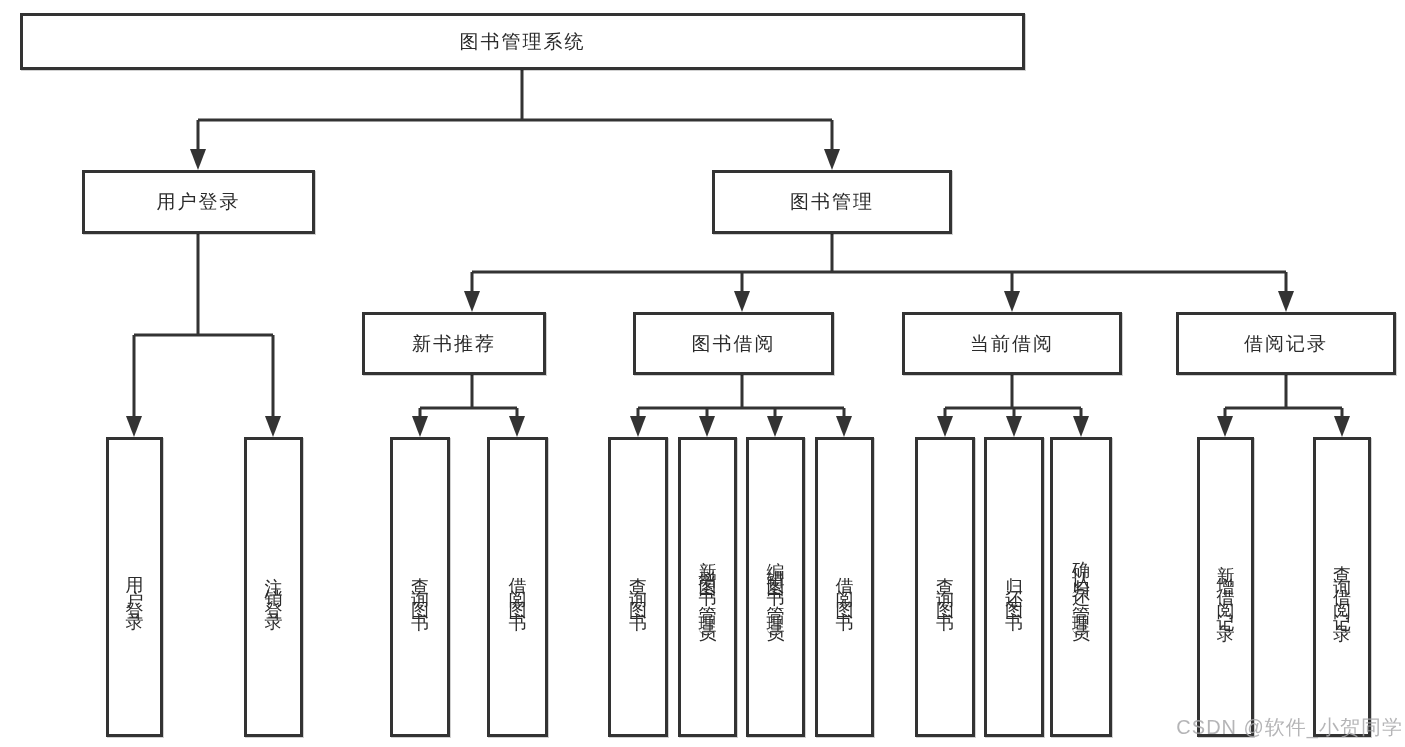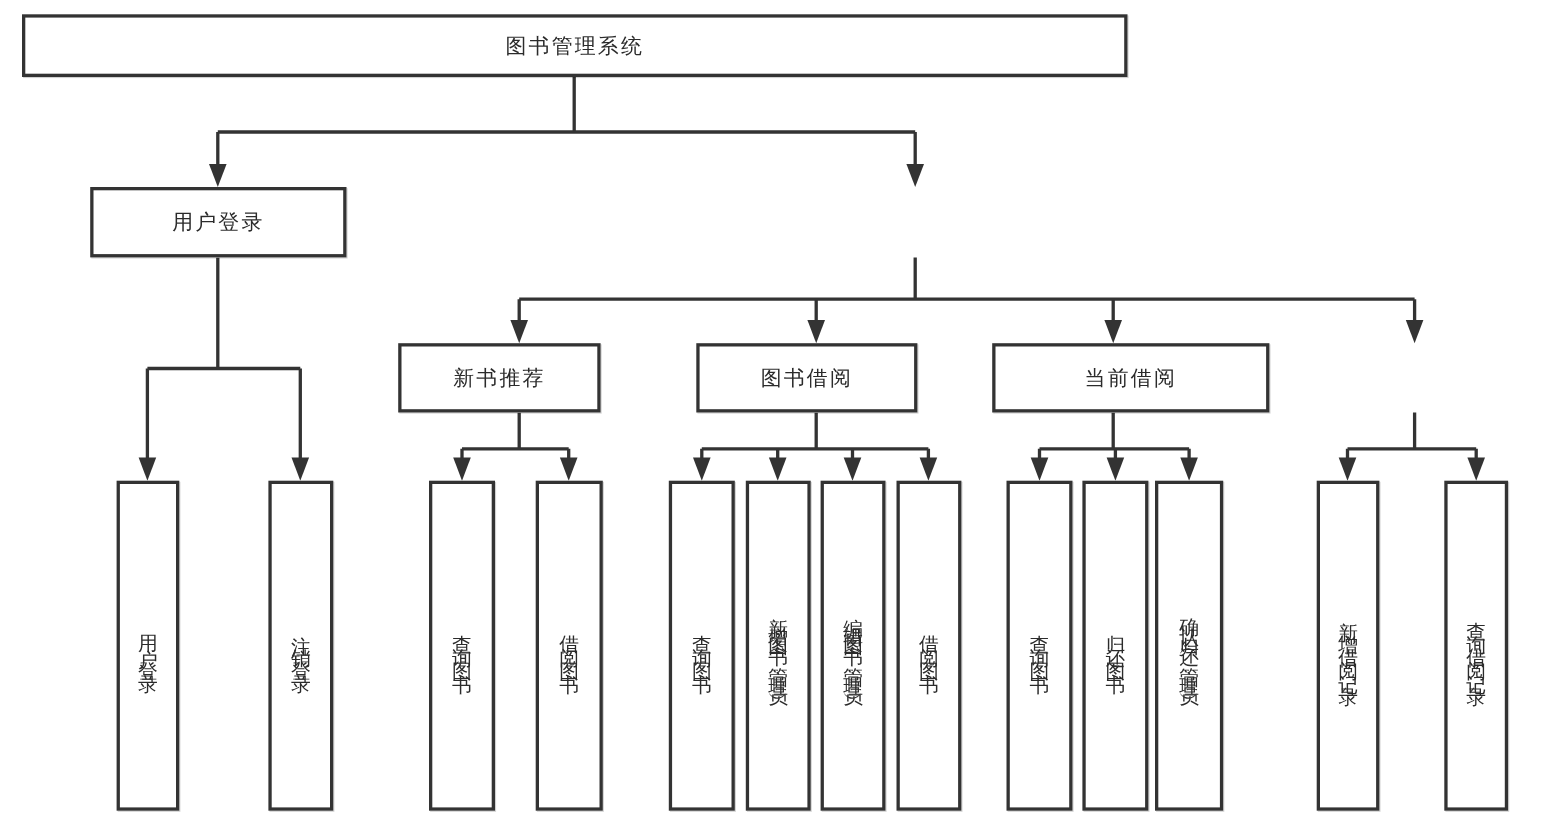--- a/index.html
+++ b/index.html
@@ -95,36 +95,39 @@
       <polygon points="1006,416 1022,416 1014,437"></polygon>
       <polygon points="1073,416 1089,416 1081,437"></polygon>
       <polygon points="1217,416 1233,416 1225,437"></polygon>
       <polygon points="1334,416 1350,416 1342,437"></polygon>
     </g>
   </svg>
 
   <div class="node h" style="left:20px;top:13px;width:1005px;height:57px">图书管理系统</div>
 
   <div class="node h" style="left:82px;top:170px;width:233px;height:64px">用户登录</div>
+  <div class="node h" style="left:712px;top:170px;width:240px;height:64px">图书管理</div>
 
   <div class="node h" style="left:362px;top:312px;width:184px;height:63px">新书推荐</div>
   <div class="node h" style="left:633px;top:312px;width:201px;height:63px">图书借阅</div>
-  <div class="node h" style="left:902px;top:312px;width:252px;height:63px">当前借阅</div>
+  <div class="node h" style="left:902px;top:312px;width:220px;height:63px">当前借阅</div>
+  <div class="node h" style="left:1176px;top:312px;width:220px;height:63px">借阅记录</div>
 
   <div class="node v" style="left:106px;top:437px;width:57px;height:300px">用户登录</div>
   <div class="node v" style="left:244px;top:437px;width:59px;height:300px">注销登录</div>
 
   <div class="node v" style="left:390px;top:437px;width:60px;height:300px">查询图书</div>
   <div class="node v" style="left:487px;top:437px;width:61px;height:300px">借阅图书</div>
 
   <div class="node v" style="left:608px;top:437px;width:60px;height:300px">查询图书</div>
   <div class="node v" style="left:678px;top:437px;width:59px;height:300px;letter-spacing:9px">新增图书（管理员）</div>
   <div class="node v" style="left:746px;top:437px;width:59px;height:300px;letter-spacing:9px">编辑图书（管理员）</div>
   <div class="node v" style="left:815px;top:437px;width:59px;height:300px">借阅图书</div>
 
   <div class="node v" style="left:915px;top:437px;width:60px;height:300px">查询图书</div>
   <div class="node v" style="left:984px;top:437px;width:60px;height:300px">归还图书</div>
   <div class="node v" style="left:1050px;top:437px;width:62px;height:300px;letter-spacing:9px">确认归还（管理员）</div>
 
   <div class="node v" style="left:1197px;top:437px;width:57px;height:300px">新增借阅记录</div>
   <div class="node v" style="left:1313px;top:437px;width:58px;height:300px">查询借阅记录</div>
 
+  <div class="watermark">CSDN @软件_小贺同学</div>
 </div>
 
 </body></html>

